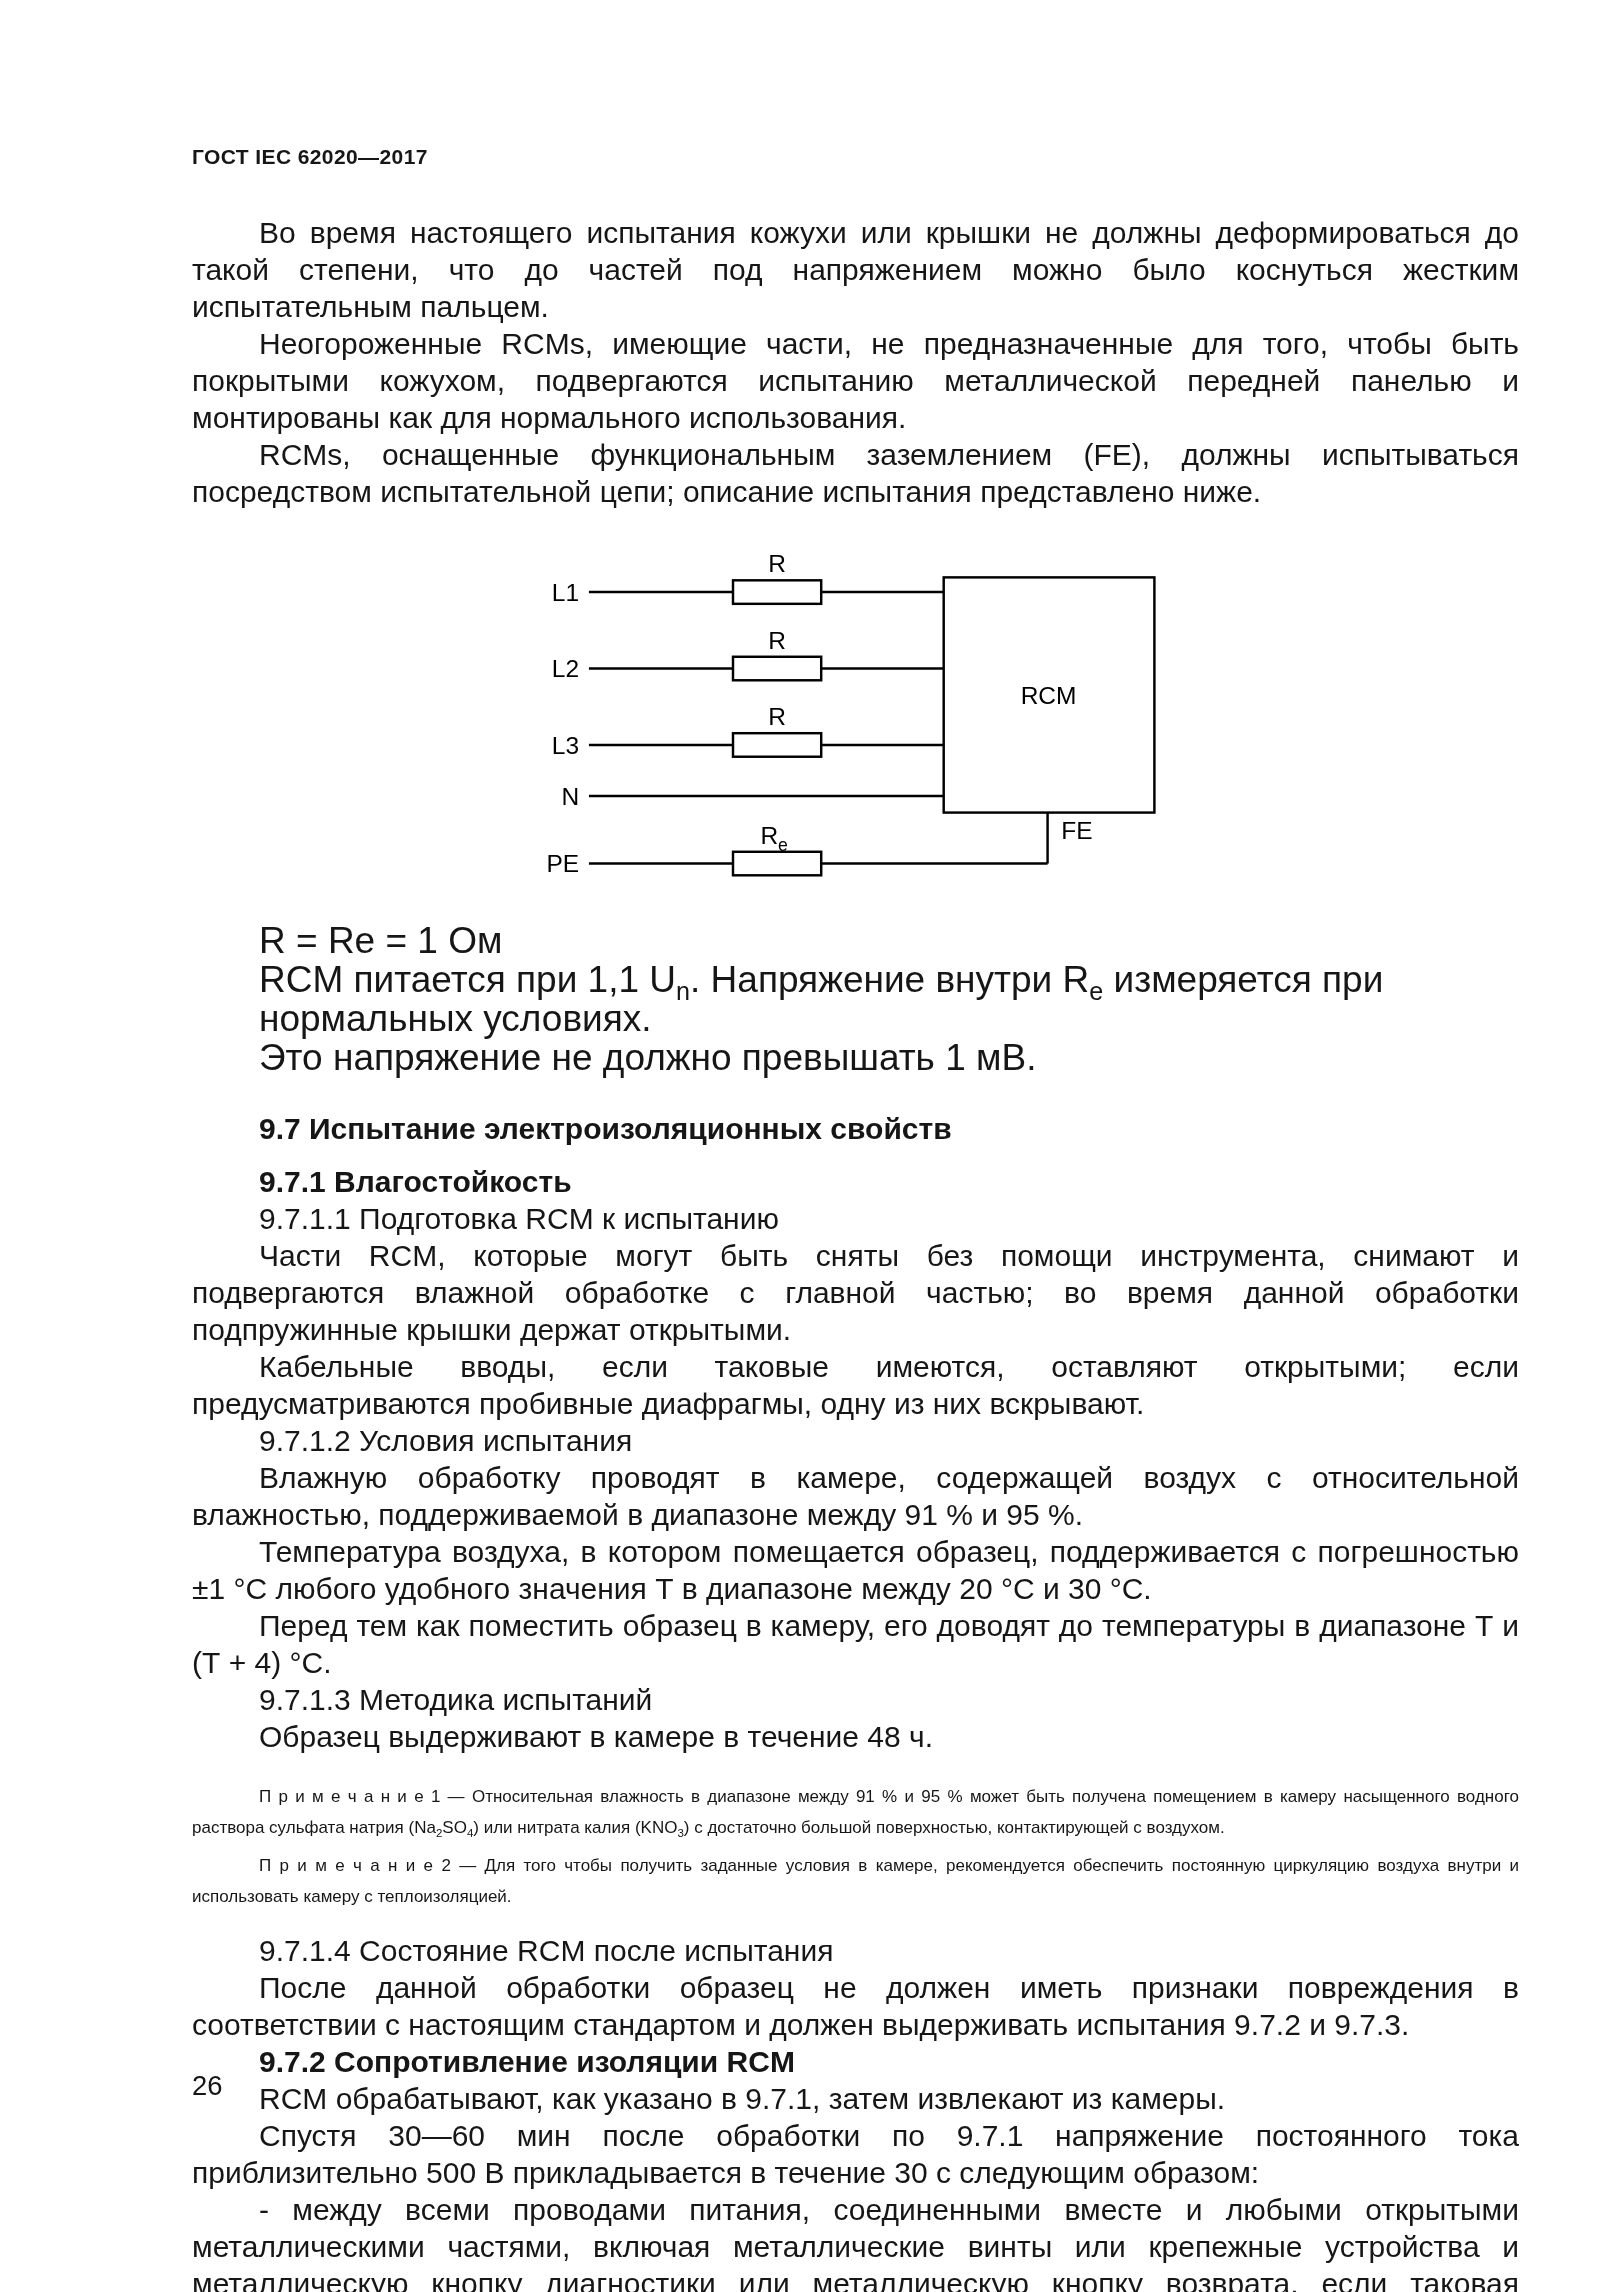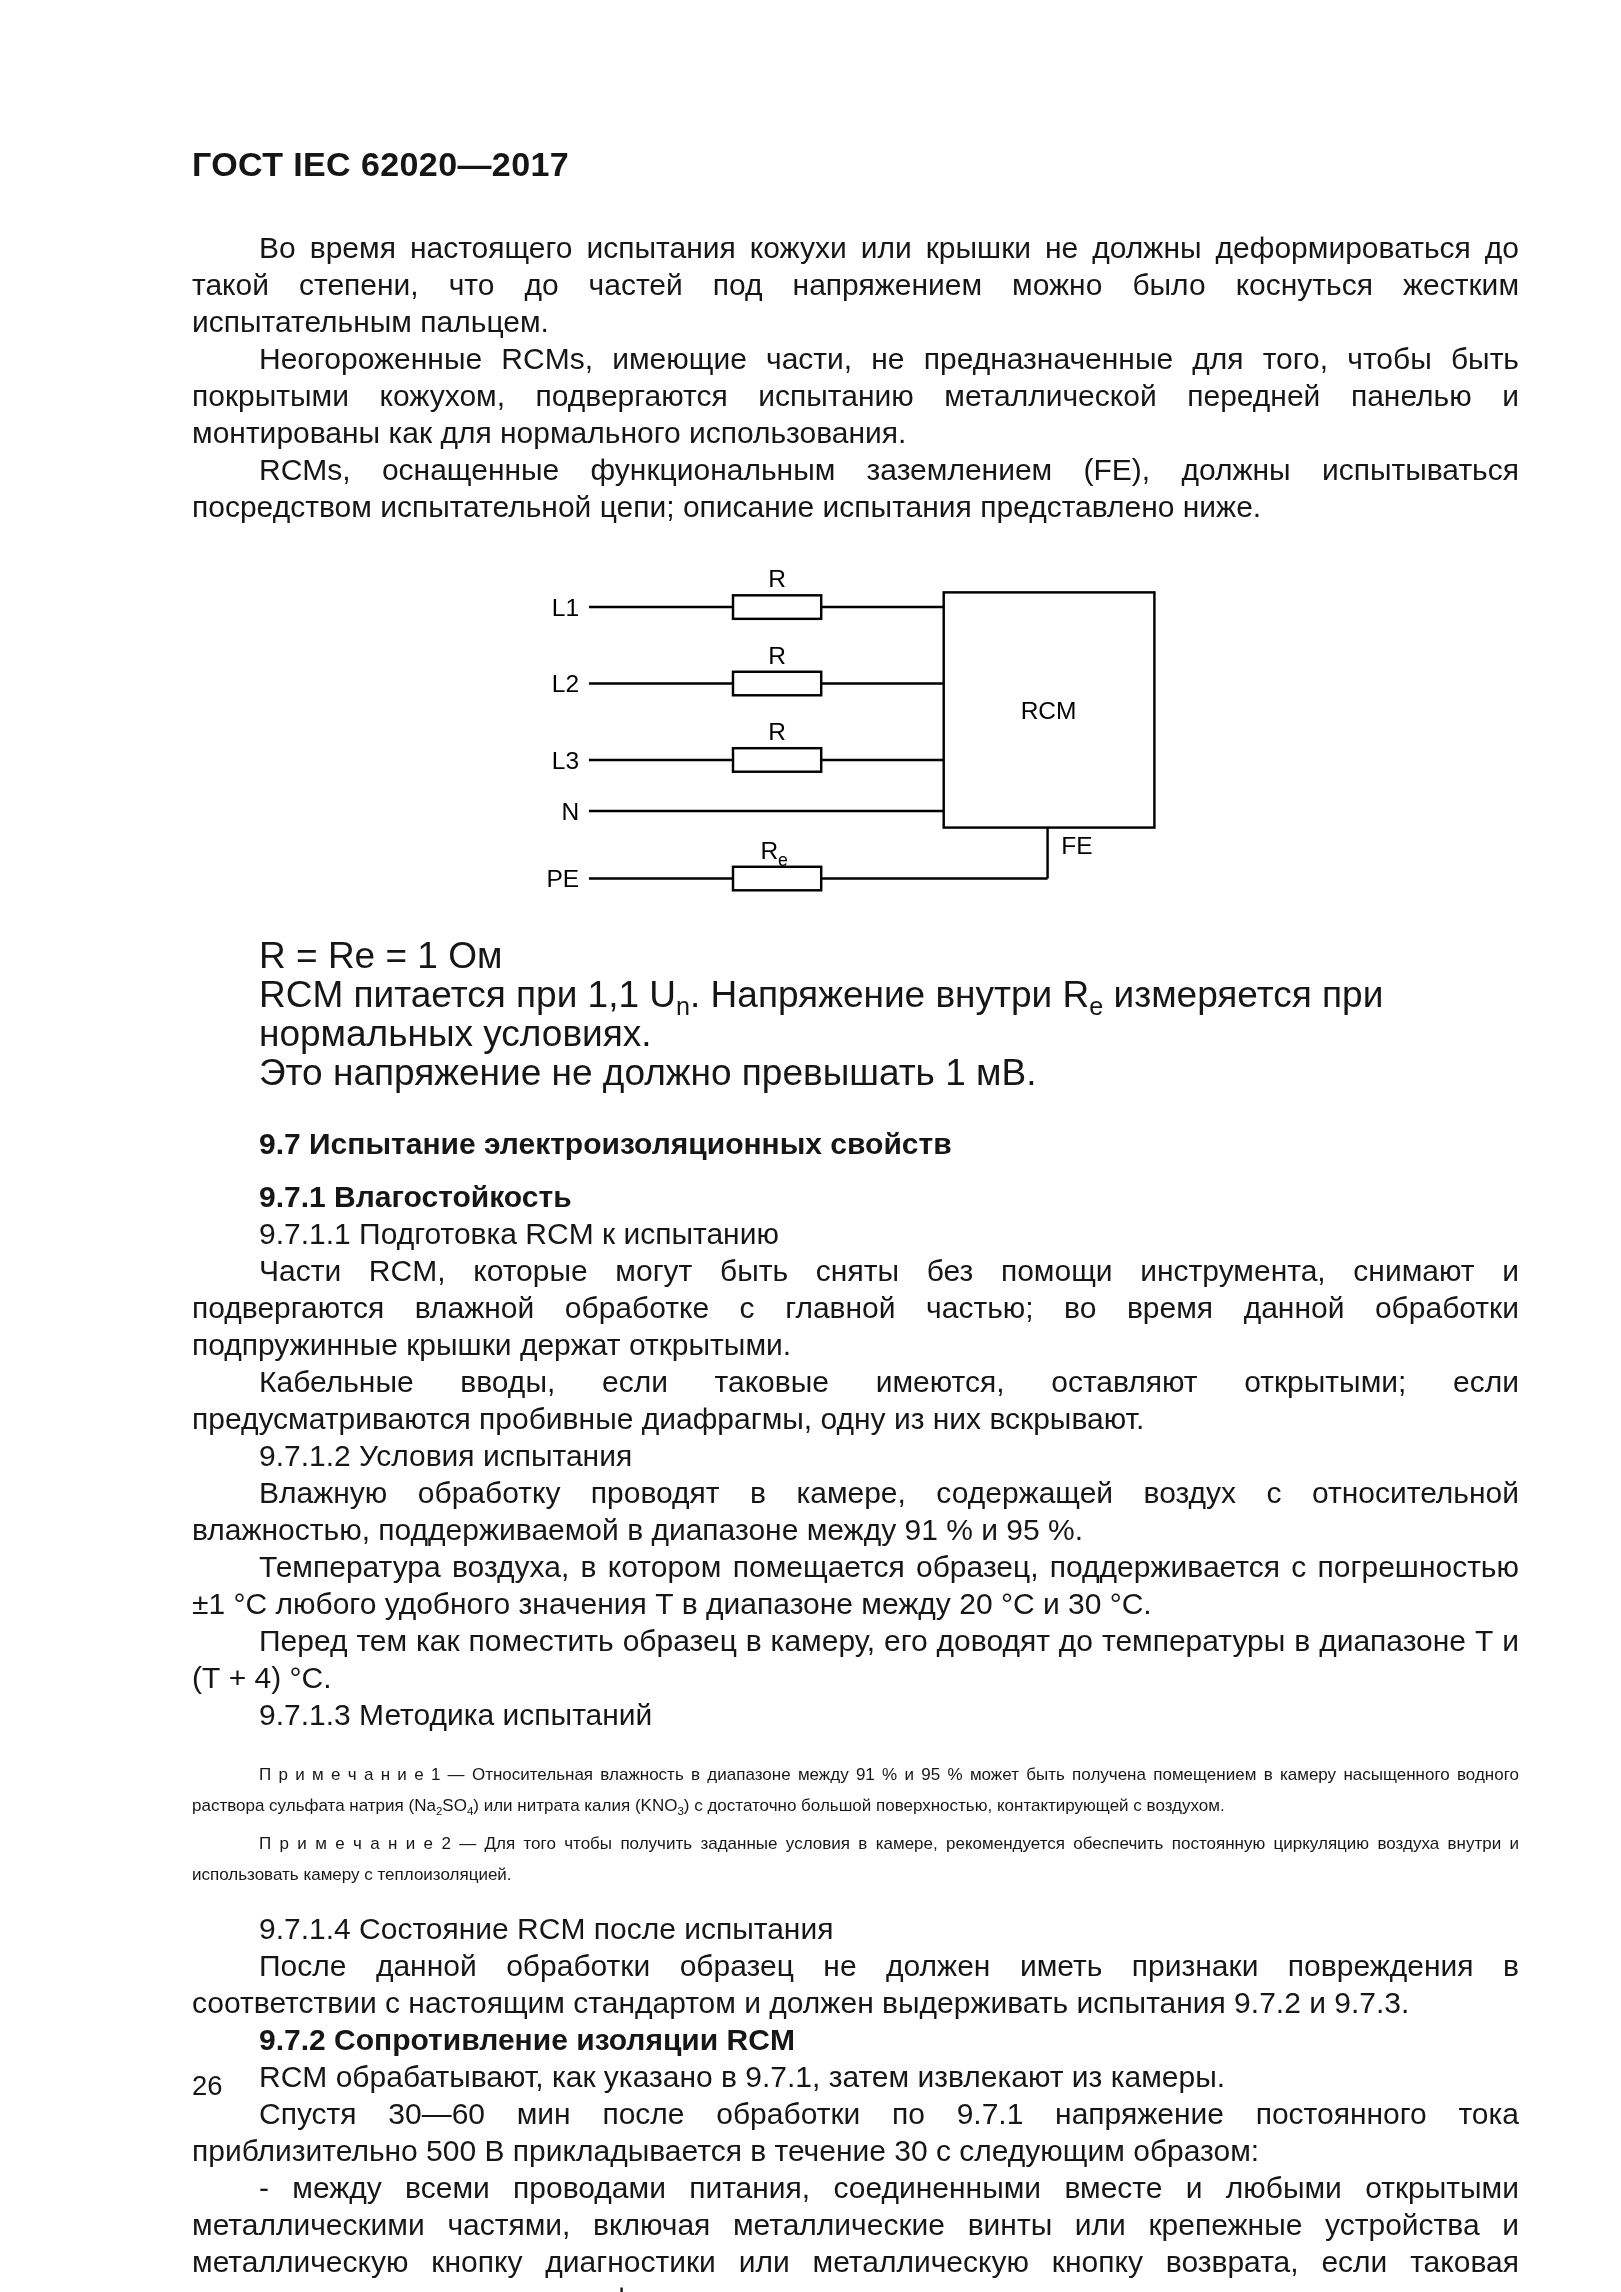--- a/index.html
+++ b/index.html
@@ -8,21 +8,21 @@
     position: relative;
     width: 1621px;
     height: 2293px;
     background: #ffffff;
     font-family: "Liberation Sans", sans-serif;
     color: #161616;
     padding: 145px 102px 0 192px;
     overflow: hidden;
   }
   .doc-header {
-    font-size: 34px;
+    font-size: 21px;
     font-weight: bold;
     letter-spacing: 0.4px;
     margin: 0 0 45px 0;
   }
   p.body {
     font-size: 30px;
     line-height: 37px;
     margin: 0;
     text-indent: 67px;
     text-align: justify;
@@ -124,20 +124,21 @@
 
   <p class="body bold h971">9.7.1 Влагостойкость</p>
   <p class="body">9.7.1.1 Подготовка RCM к испытанию</p>
   <p class="body">Части RCM, которые могут быть сняты без помощи инструмента, снимают и подвергаются влажной обработке с главной частью; во время данной обработки подпружинные крышки держат открытыми.</p>
   <p class="body">Кабельные вводы, если таковые имеются, оставляют открытыми; если предусматриваются пробивные диафрагмы, одну из них вскрывают.</p>
   <p class="body">9.7.1.2 Условия испытания</p>
   <p class="body">Влажную обработку проводят в камере, содержащей воздух с относительной влажностью, поддерживаемой в диапазоне между 91 % и 95 %.</p>
   <p class="body">Температура воздуха, в котором помещается образец, поддерживается с погрешностью ±1 °С любого удобного значения Т в диапазоне между 20 °С и 30 °С.</p>
   <p class="body">Перед тем как поместить образец в камеру, его доводят до температуры в диапазоне Т и (Т + 4) °С.</p>
   <p class="body">9.7.1.3 Методика испытаний</p>
+  <p class="body">Образец выдерживают в камере в течение 48 ч.</p>
 
   <div class="notes">
     <p class="note"><span>П р и м е ч а н и е   1 — Относительная влажность в диапазоне между 91 % и 95 % может быть получена помещением в камеру насыщенного водного раствора сульфата натрия (Na</span><sub>2</sub><span>SO</span><sub>4</sub><span>) или нитрата калия (KNO</span><sub>3</sub><span>) с достаточно большой поверхностью, контактирующей с воздухом.</span></p>
     <p class="note">П р и м е ч а н и е   2 — Для того чтобы получить заданные условия в камере, рекомендуется обеспечить постоянную циркуляцию воздуха внутри и использовать камеру с теплоизоляцией.</p>
   </div>
 
   <p class="body">9.7.1.4 Состояние RCM после испытания</p>
   <p class="body">После данной обработки образец не должен иметь признаки повреждения в соответствии с настоящим стандартом и должен выдерживать испытания 9.7.2 и 9.7.3.</p>
 
   <p class="body bold">9.7.2 Сопротивление изоляции RCM</p>

